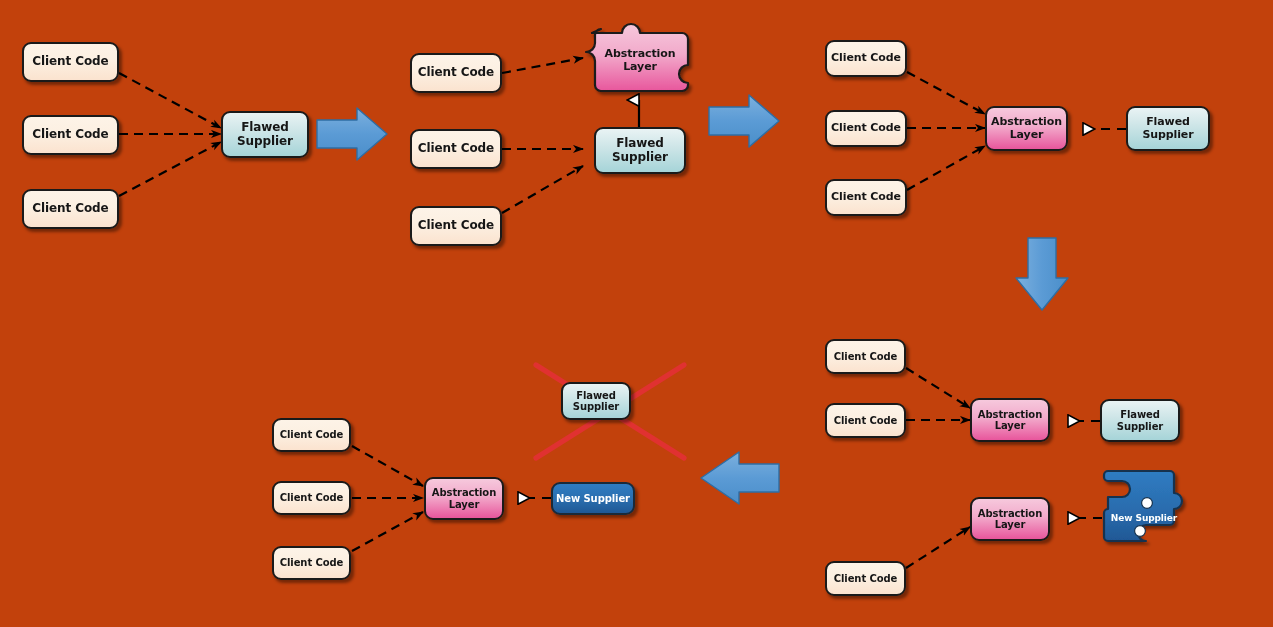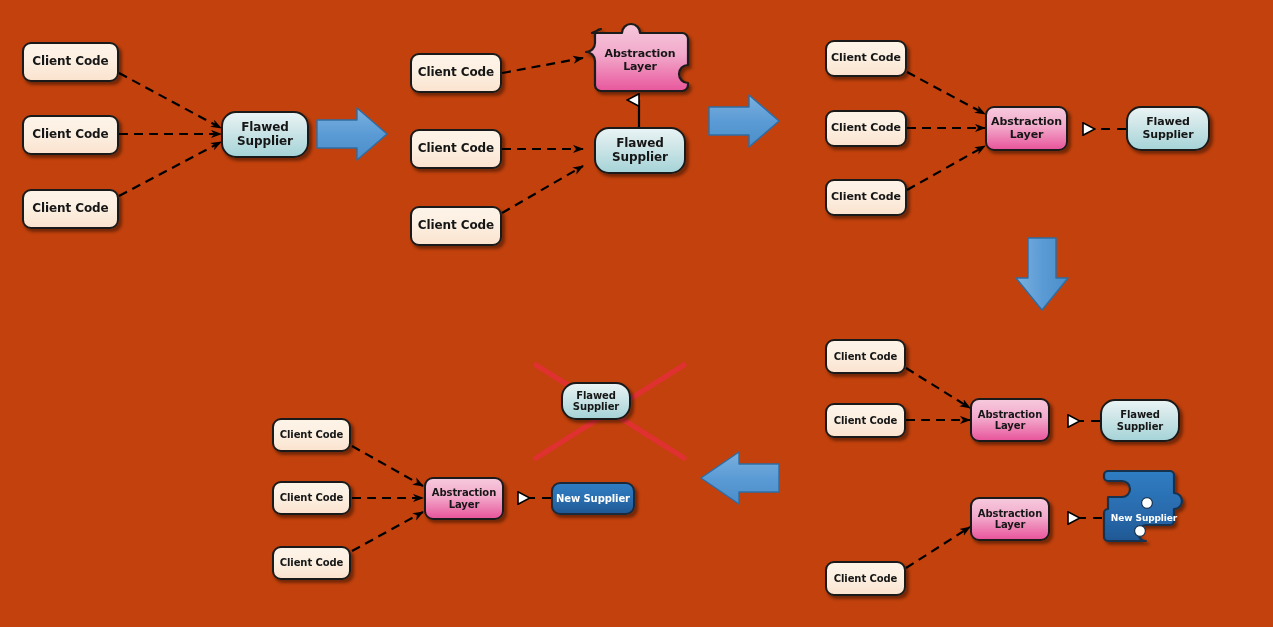--- a/index.html
+++ b/index.html
@@ -48,21 +48,21 @@
   .n-client {
     border: 2px solid #1a1a1a;
     border-radius: 9px;
     background: linear-gradient(to bottom, #fdf3e7 0%, #fcf0e2 45%, #fbe3cf 100%);
     box-shadow: 2.5px 3px 3px rgba(0,0,0,0.40);
     color: #161616;
   }
   
   .n-flawed {
     border: 2px solid #1a1a1a;
-    border-radius: 15px;
+    border-radius: 9px;
     background: linear-gradient(to bottom, #e9f3f4 0%, #cfe6e8 40%, #a6d4d8 100%);
     box-shadow: 2.5px 3px 3px rgba(0,0,0,0.40);
     color: #161616;
   }
   
   .n-abs {
     border: 2px solid #1a1a1a;
     border-radius: 9px;
     background: linear-gradient(to bottom, #f6c8dc 0%, #f2aacb 45%, #e8569c 100%);
     box-shadow: 2.5px 3px 3px rgba(0,0,0,0.40);

